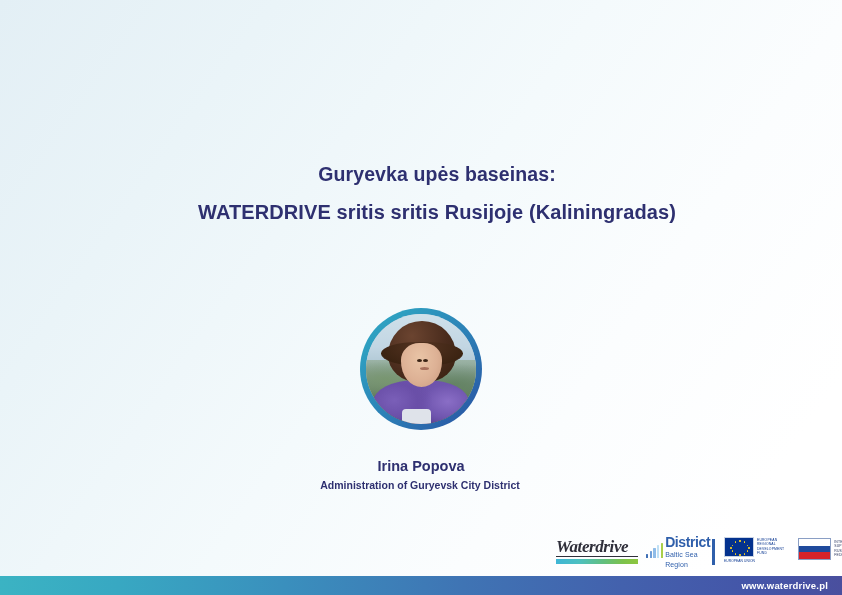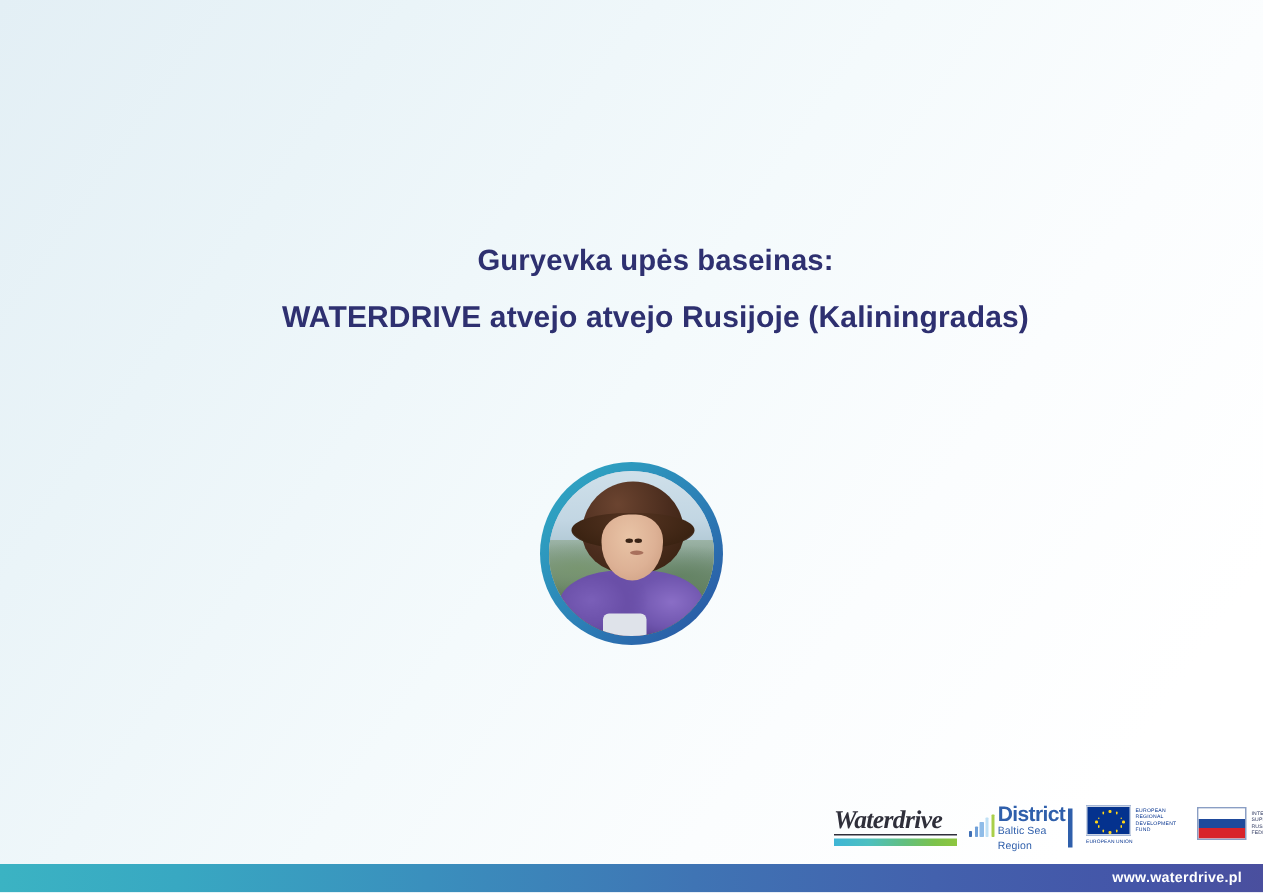--- a/index.html
+++ b/index.html
@@ -321,39 +321,41 @@
     text-align:right;
   }
 </style>
 </head>
 <body>
 
 <div class="slide">
 
   <div class="title-block">
     <div class="title-line l1">Guryevka upės baseinas:</div>
-    <div class="title-line l2">WATERDRIVE atvejo atvejo Rusijoje (Kaliningradas)</div>
+    <div class="title-line l2">WATERDRIVE sritis sritis Rusijoje (Kaliningradas)</div>
   </div>
 
   <div class="portrait-wrap">
     <div class="portrait">
       <div class="ph-sky"></div>
       <div class="ph-hills"></div>
       <div class="ph-scarf"></div>
       <div class="ph-collar"></div>
       <div class="ph-hair"></div>
       <div class="ph-face">
         <span class="ph-eye l"></span>
         <span class="ph-eye r"></span>
         <span class="ph-mouth"></span>
       </div>
     </div>
   </div>
 
   <div class="speaker">
+    <div class="speaker-name">Irina Popova</div>
+    <div class="speaker-org">Administration of Guryevsk City District</div>
   </div>
 
   <div class="logos">
 
     <div class="logo-waterdrive">
       <div class="wd-text">Waterdrive</div>
       <div class="wd-rule"></div>
       <div class="wd-bar"></div>
     </div>
 

